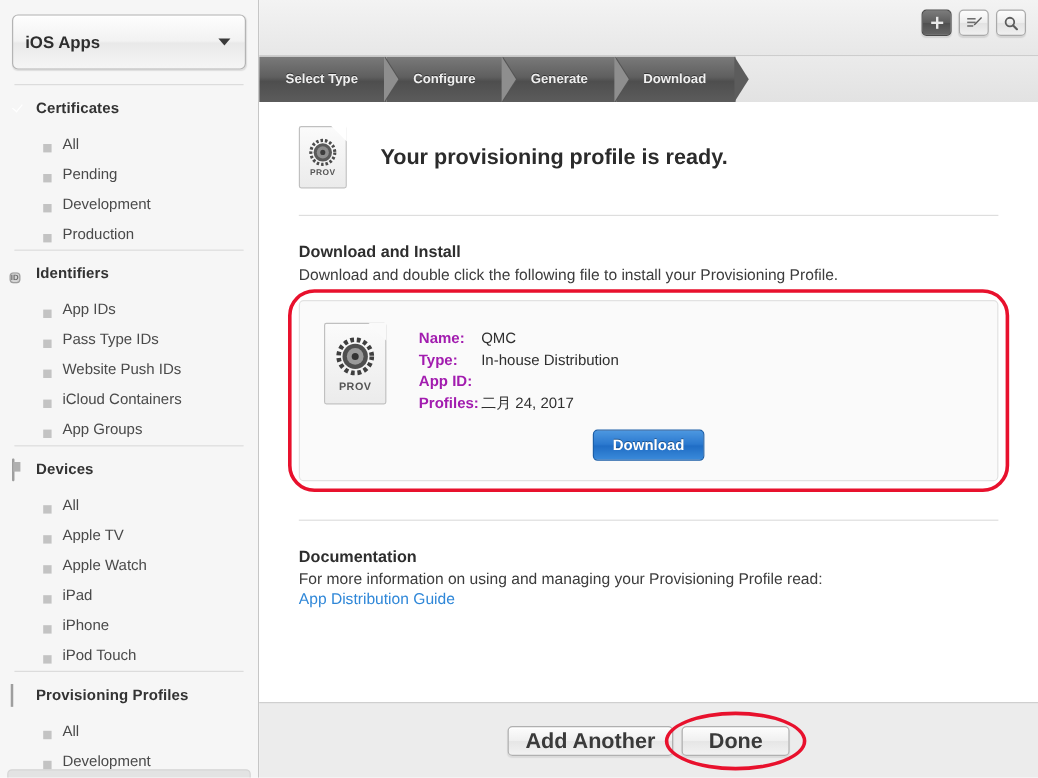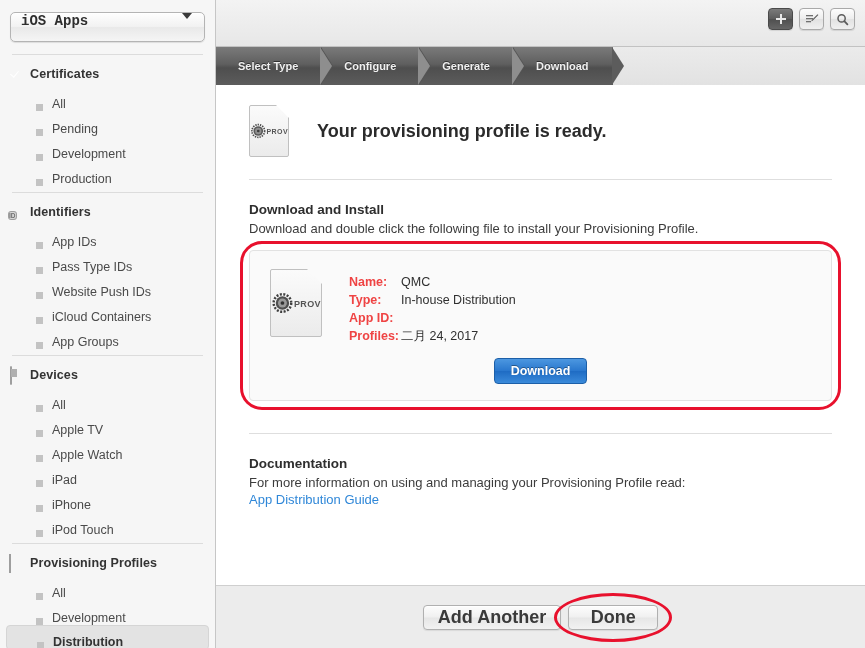--- a/index.html
+++ b/index.html
@@ -24,29 +24,29 @@
     width: 216px;
     height: 648px;
     background: #f6f6f6;
     border-right: 1px solid #c6c6c6;
     position: relative;
     overflow: hidden;
   }
 
   .account-select {
     margin: 12px 10px 0 10px;
-    height: 30px;
+    height: 46px;
     border: 1px solid #b4b4b4;
     border-radius: 5px;
     background: linear-gradient(to bottom, #fefefe 0%, #f2f2f2 48%, #e9e9e9 52%, #f5f5f5 100%);
     box-shadow: 0 1px 1px rgba(0,0,0,0.10), inset 0 1px 0 #ffffff;
     display: flex;
+    align-items: center;
     padding: 0 10px;
     position: relative;
-    font-family: Liberation Mono, monospace;
   }
   .account-select-label {
     font-size: 14px;
     font-weight: bold;
     color: #2e2e2e;
   }
   .caret-down {
     position: absolute;
     right: 12px;
     width: 0; height: 0;
@@ -297,21 +297,21 @@
     margin-left: 28px;
   }
 
   
   .prov-icon {
     position: relative;
     background: linear-gradient(to bottom, #fbfbfb 0%, #ebebeb 100%);
     border: 1px solid #c0c0c0;
     border-radius: 2px;
     display: flex;
-    flex-direction: row;
+    flex-direction: column;
     align-items: center;
     justify-content: center;
   }
   .prov-icon .fold {
     position: absolute;
     right: -1px; top: -1px;
     width: 0; height: 0;
     border-left: 13px solid transparent;
     border-top: 13px solid #ffffff;
   }
@@ -368,21 +368,21 @@
   .meta-line {
     display: flex;
     font-size: 12.5px;
     color: #2f2f2f;
     line-height: 18px;
   }
   .meta-key {
     width: 52px;
     flex: 0 0 52px;
     font-weight: bold;
-    color: #ef4444;
+    color: #a21caf;
   }
   .meta-val { color: #2f2f2f; }
 
   .download-row {
     display: flex;
     justify-content: center;
     margin-top: 13px;
   }
   .btn-download {
     min-width: 92px;

